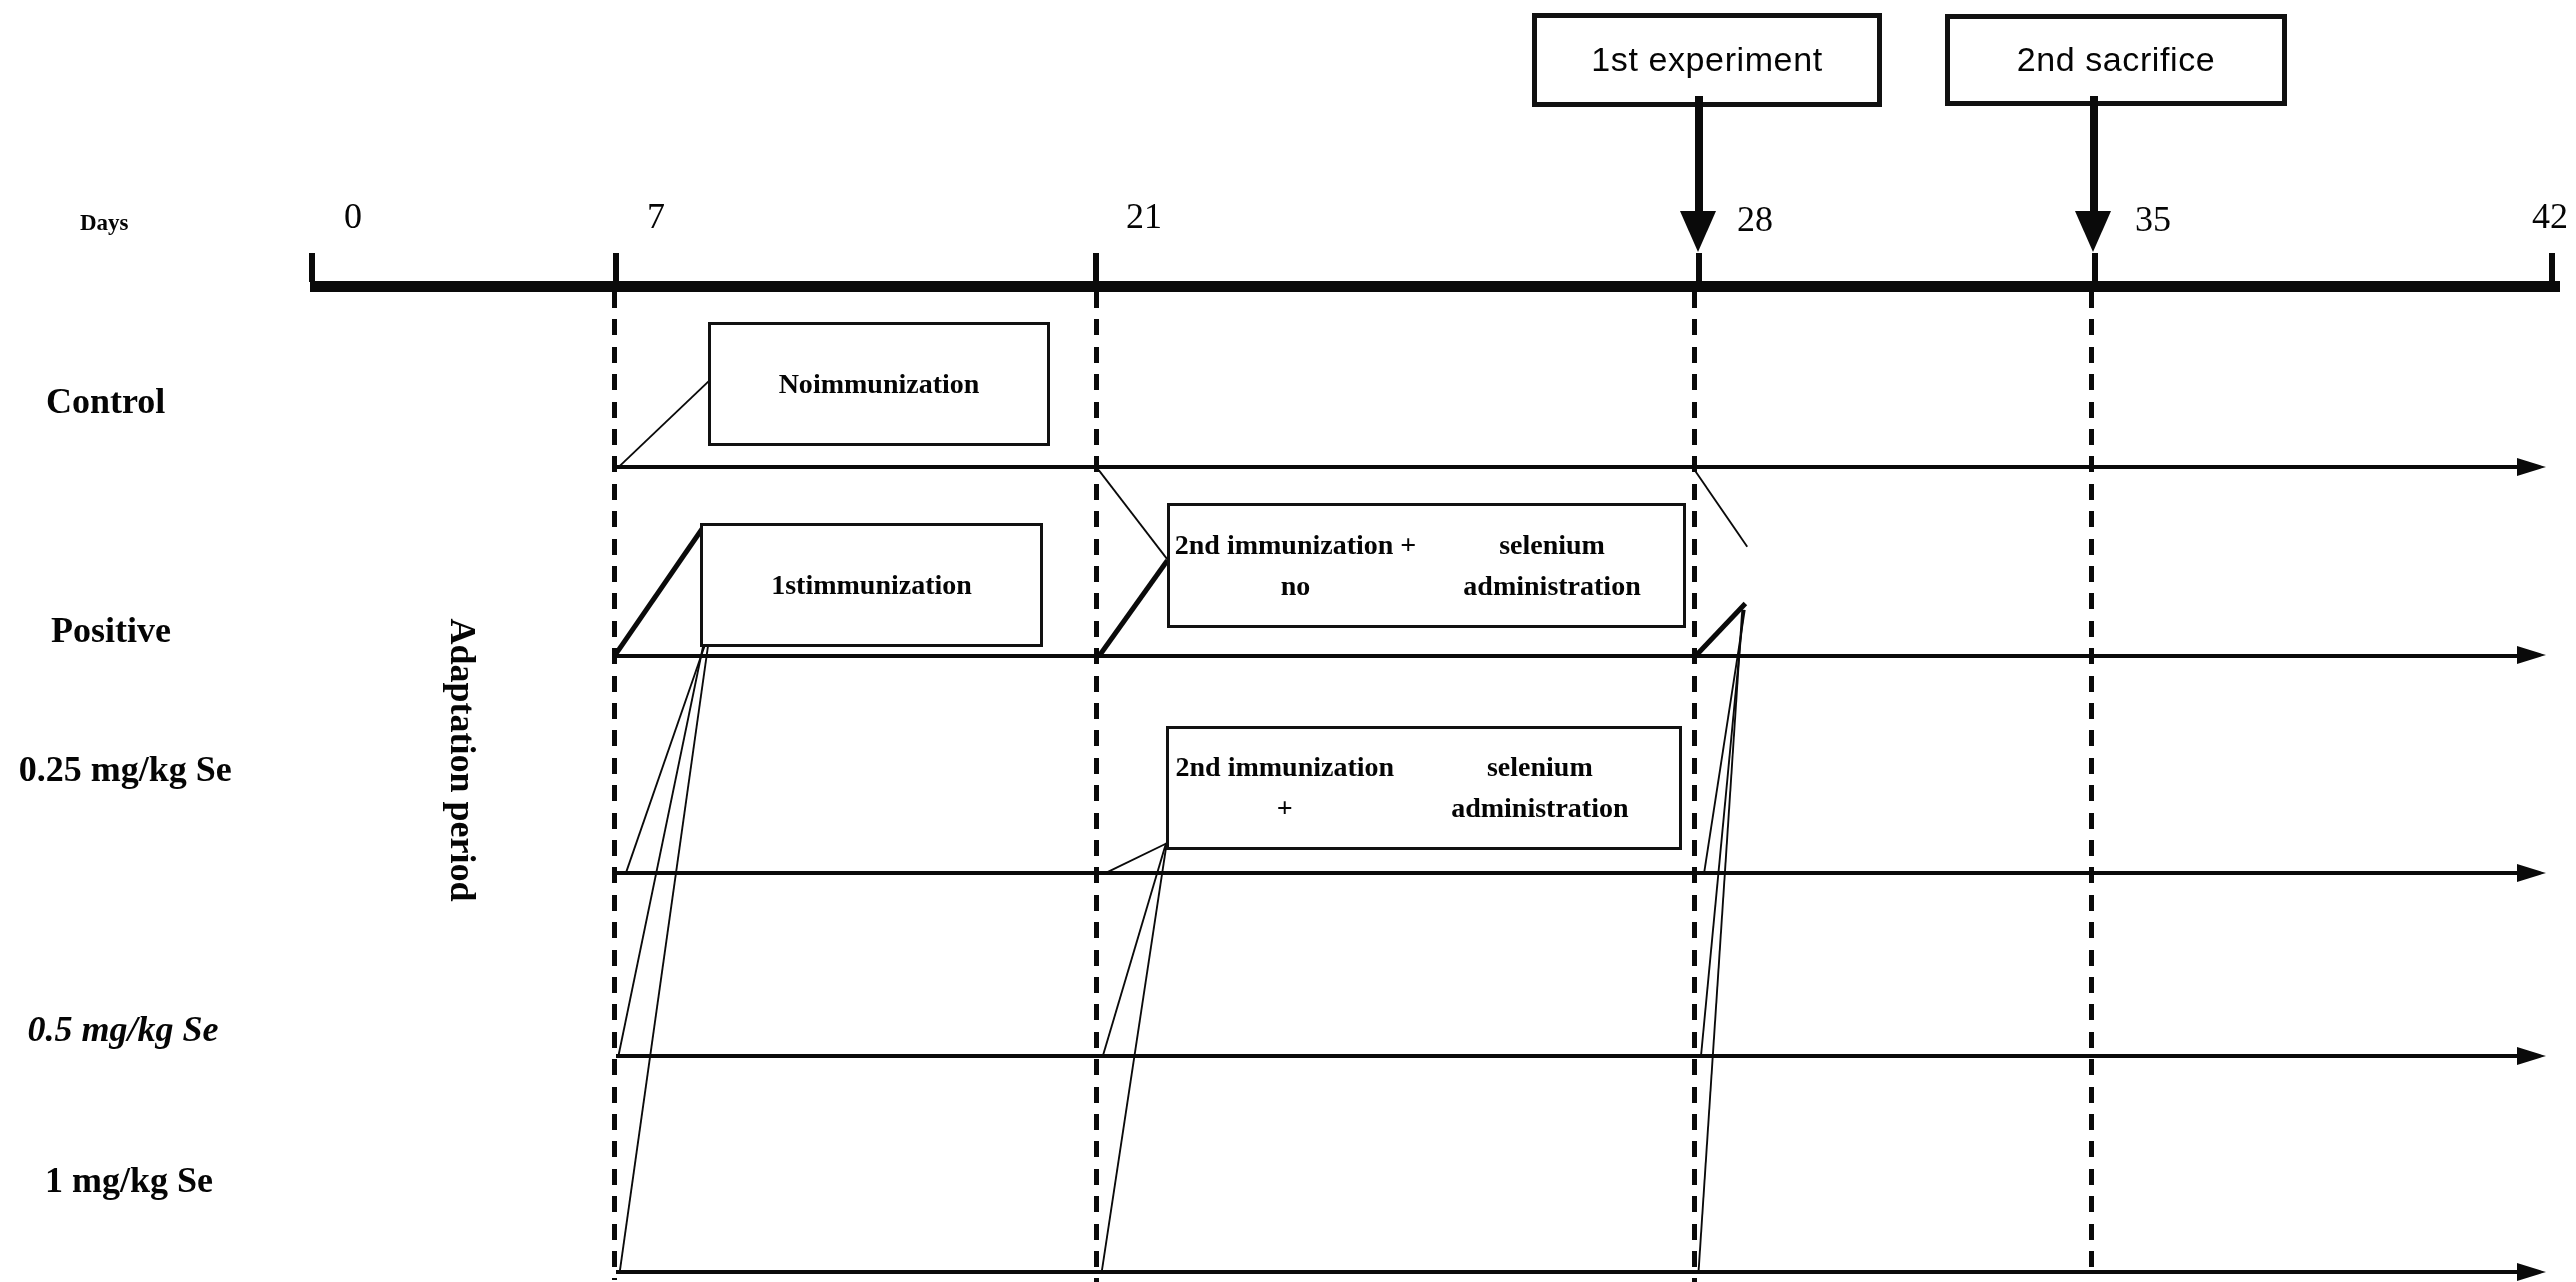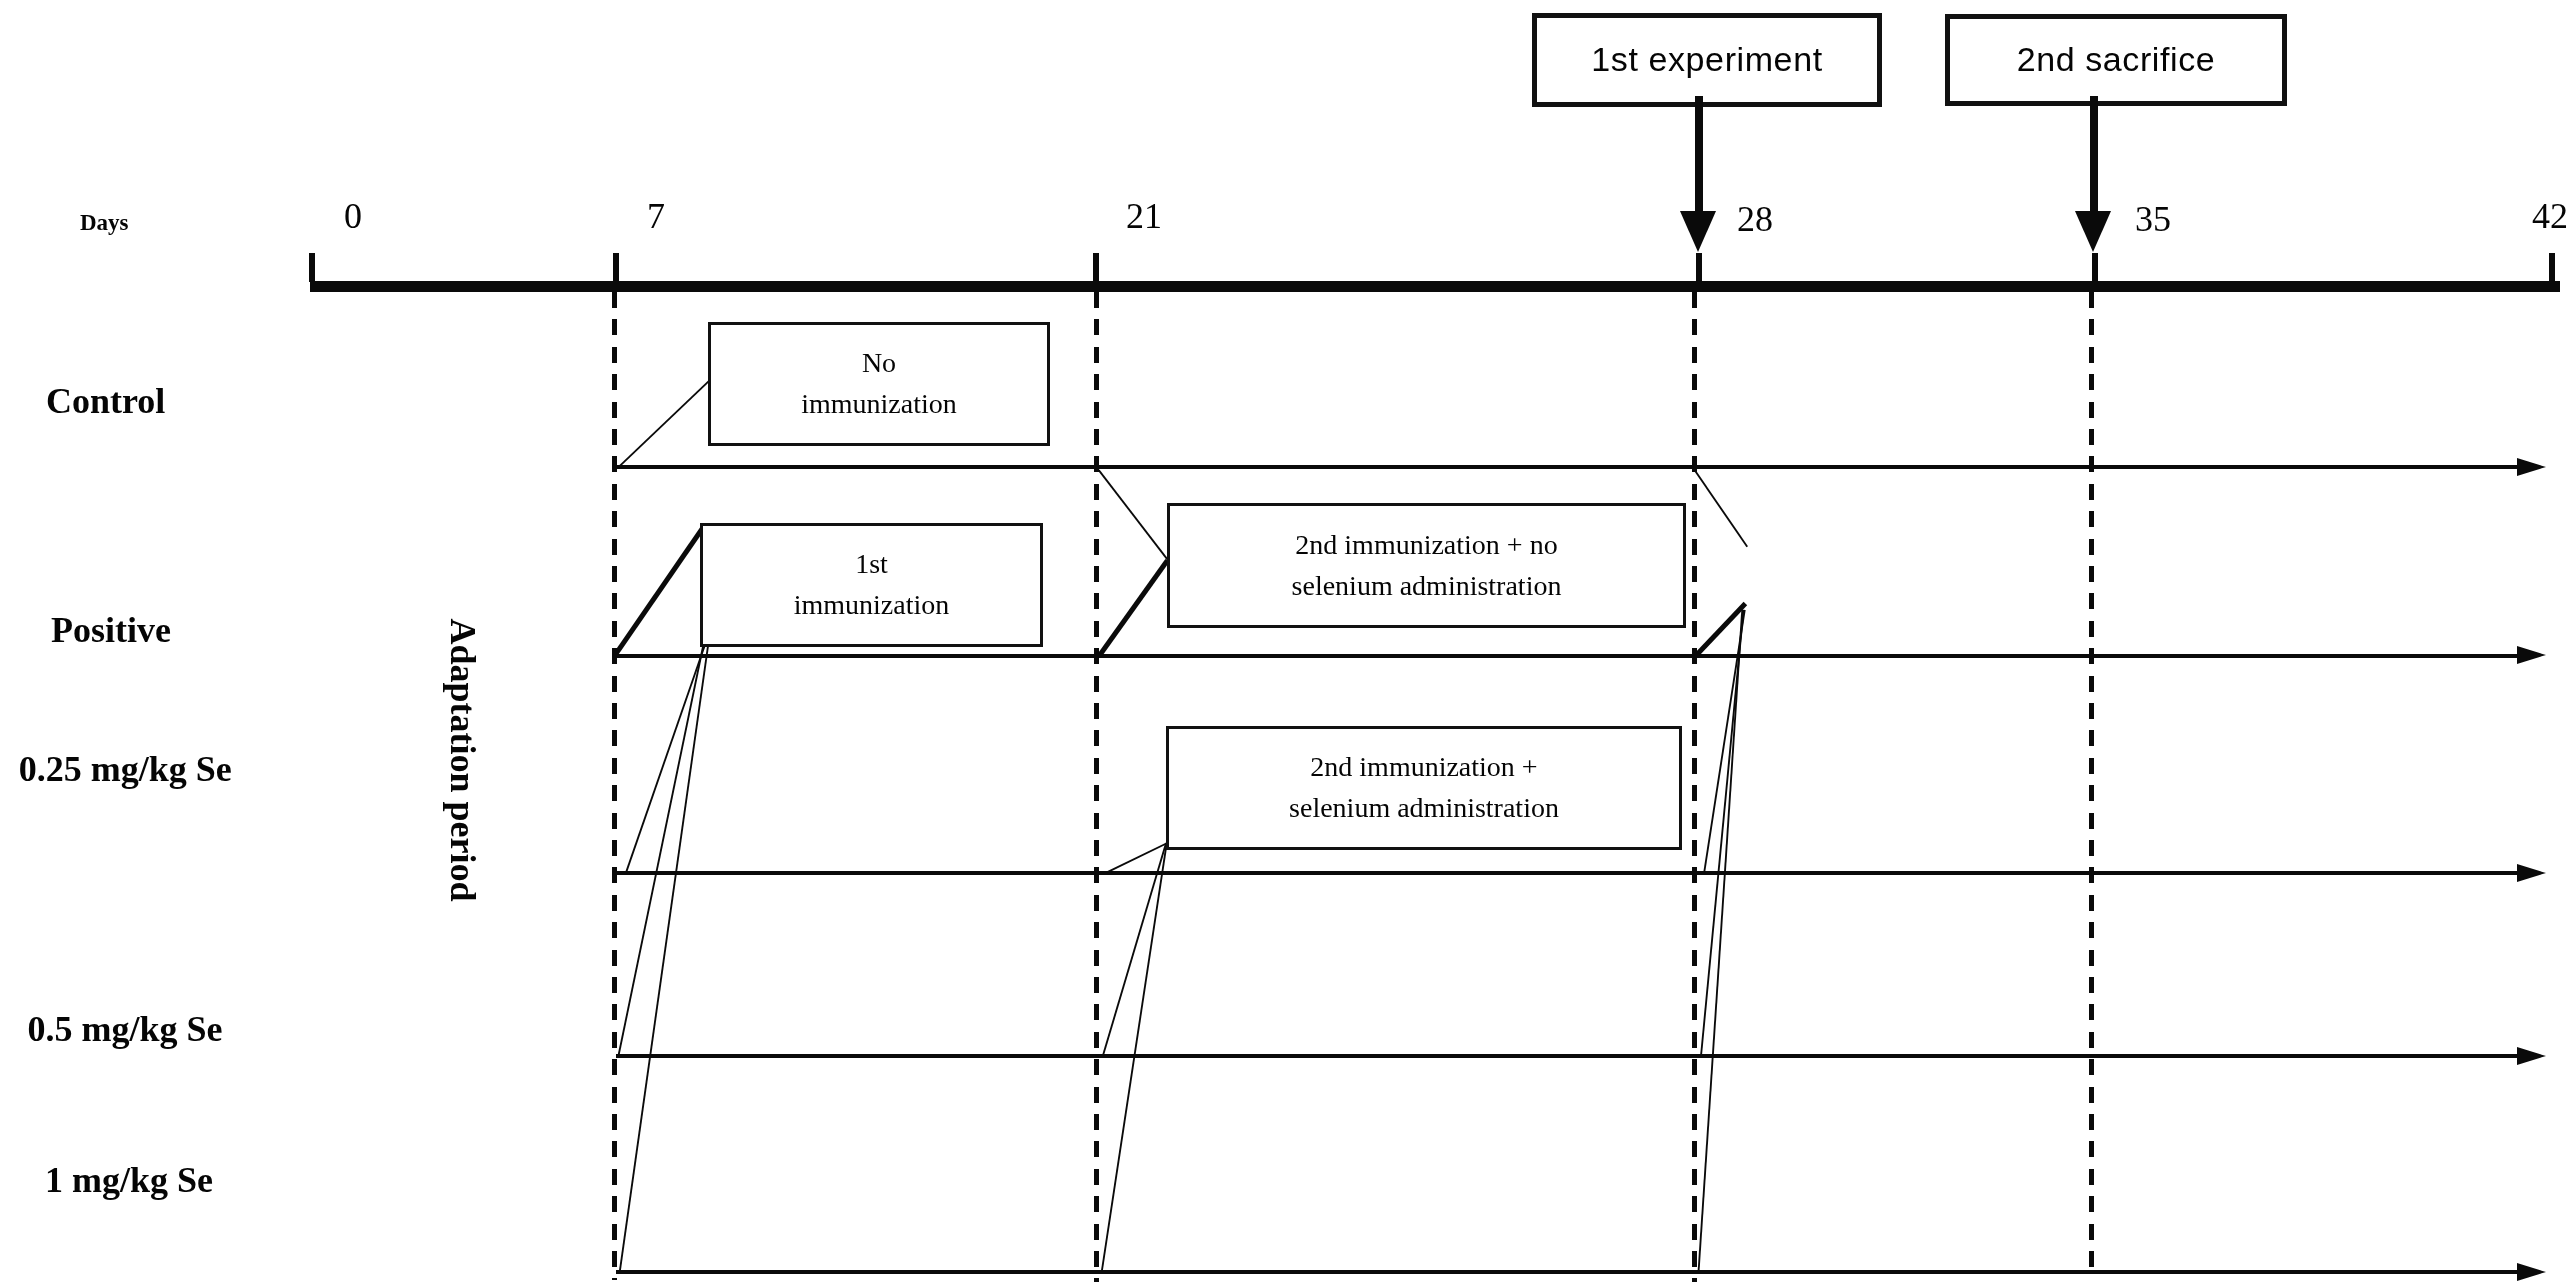--- a/index.html
+++ b/index.html
@@ -93,25 +93,24 @@
     border-bottom: 9.4px solid transparent;
     border-left: 29px solid #0a0a0a;
   }
 
   
   .ev-box {
     position: absolute;
     border: 3.7px solid #111;
     background: #fff;
     display: flex;
-    flex-direction: column;
     align-items: center;
     justify-content: center;
     text-align: center;
-    font-weight: normal;
+    font-weight: bold;
     font-size: 28px;
     line-height: 1.45;
   }
   .ev-box.big { font-size: 32px; line-height: 1.4; }
 
   
   .adaptation {
     position: absolute;
     left: 463px;
     top: 760px;
@@ -166,21 +165,21 @@
   <div class="dashv" style="left:612px;  top:292px; height:988px;"></div>
   <div class="dashv" style="left:1094px; top:292px; height:990px;"></div>
   <div class="dashv" style="left:1692px; top:292px; height:990px;"></div>
   <div class="dashv" style="left:2089px; top:292px; height:982px;"></div>
 
   <div class="adaptation">Adaptation period</div>
 
   <div class="row-label" style="left:46px; top:380px;font-family:Liberation Serif, serif;">Control</div>
   <div class="row-label" style="left:51px; top:609px;">Positive</div>
   <div class="row-label" style="left:18.7px; top:748px;">0.25 mg/kg Se</div>
-  <div class="row-label" style="left:27.4px; top:1008px;">0.5 mg/kg Se</div>
+  <div class="row-label" style="left:27.4px; top:1008px;font-style:italic;">0.5 mg/kg Se</div>
   <div class="row-label" style="left:45px; top:1159px;">1 mg/kg Se</div>
 
   <div>
     <div class="hline" style="left:616px; top:465px; width:1902px;"></div>
     <div class="harrow" style="left:2517px; top:458px;"></div>
   </div>
   <div>
     <div class="hline" style="left:616px; top:654px; width:1902px;"></div>
     <div class="harrow" style="left:2517px; top:646px;"></div>
   </div>

